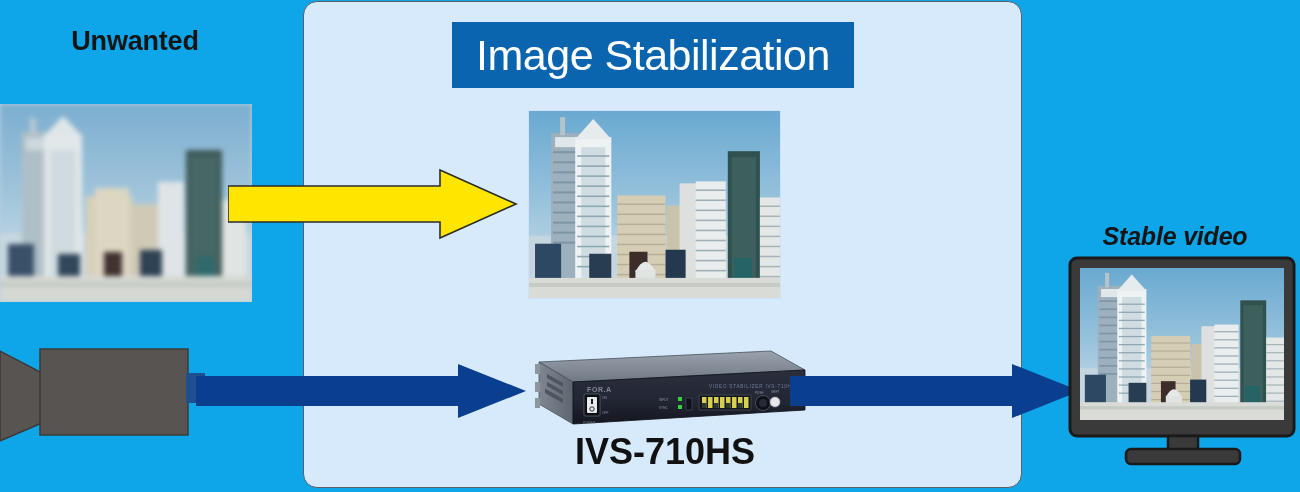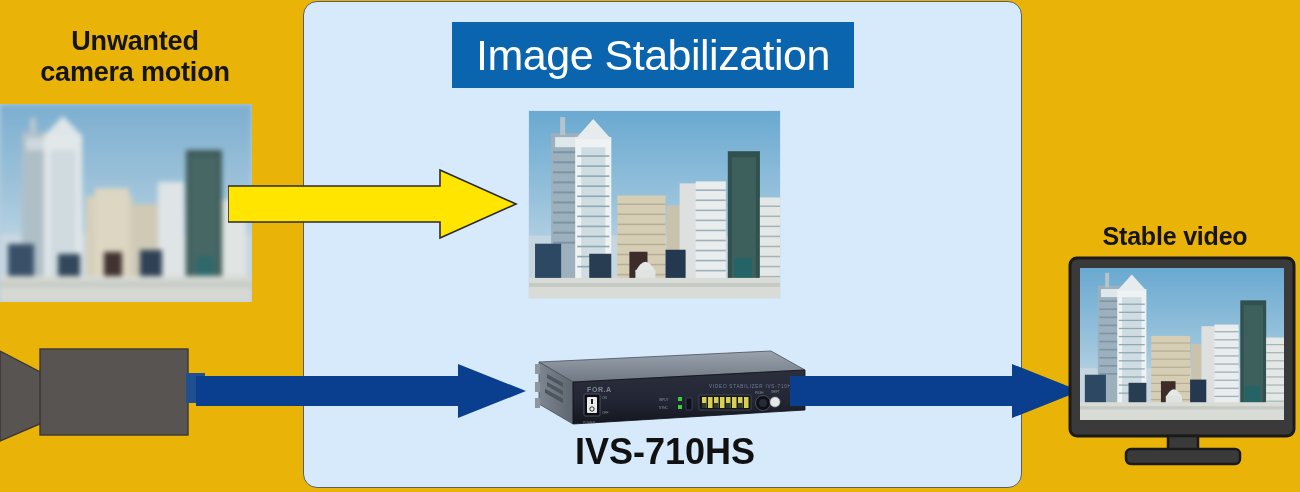--- a/index.html
+++ b/index.html
@@ -8,21 +8,21 @@
     background: #ffffff;
   }
   body {
     font-family: "Liberation Sans", sans-serif;
     -webkit-font-smoothing: antialiased;
   }
   #stage {
     position: relative;
     width: 1300px;
     height: 492px;
-    background: #eab308;
+    background: #0ea5e9;
     overflow: hidden;
   }
 
   
   #process-panel {
     position: absolute;
     left: 303px;
     top: 1px;
     width: 719px;
     height: 487px;
@@ -45,20 +45,21 @@
     left: 0px;
     top: 26px;
     width: 270px;
     font-size: 27px;
   }
   #label-stable {
     left: 1050px;
     top: 222px;
     width: 250px;
     font-size: 25px;
+    font-style: italic;
   }
   #label-device {
     position: absolute;
     left: 510px;
     top: 431px;
     width: 310px;
     text-align: center;
     font-size: 36px;
     font-weight: bold;
     color: #111111;
@@ -173,21 +174,20 @@
 </style>
 </head>
 <body>
 
 <div id="stage">
 
   <div id="process-panel"></div>
 
   <div class="plain-label" id="label-unwanted">
     <div>Unwanted</div>
-    <div>camera motion</div>
   </div>
 
   <div class="photo" id="photo-blurred">
     <div class="blurwrap skyline">
       <svg viewBox="0 0 252 198" preserveAspectRatio="none" width="252" height="198">
         <defs>
           <linearGradient id="skyB" x1="0" y1="0" x2="0" y2="1">
             <stop offset="0%" stop-color="#79afd3"></stop>
             <stop offset="45%" stop-color="#9dc5dd"></stop>
             <stop offset="78%" stop-color="#c2d7e6"></stop>

